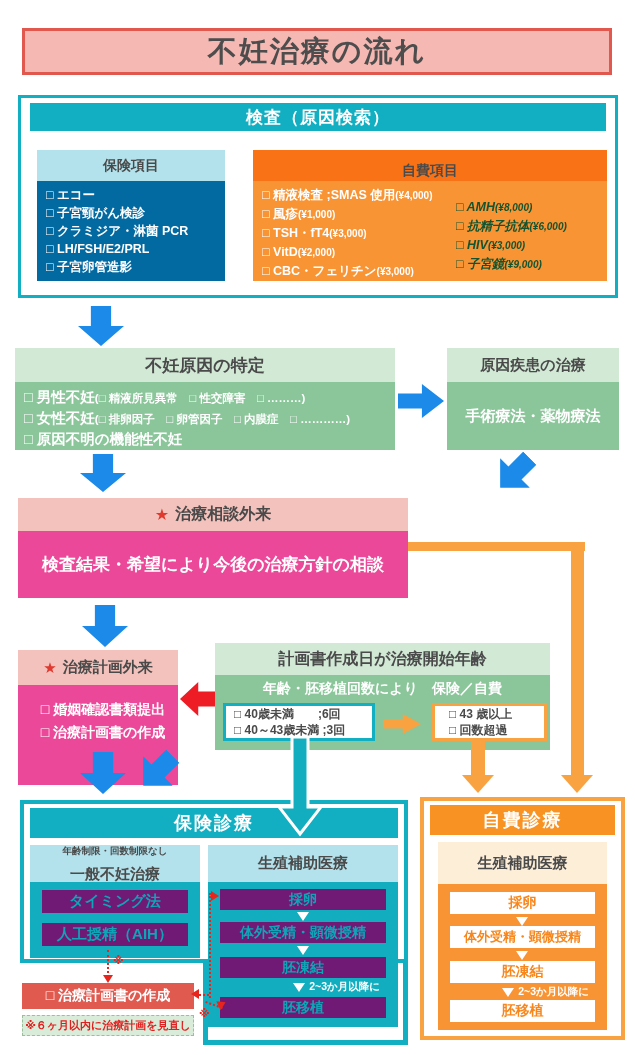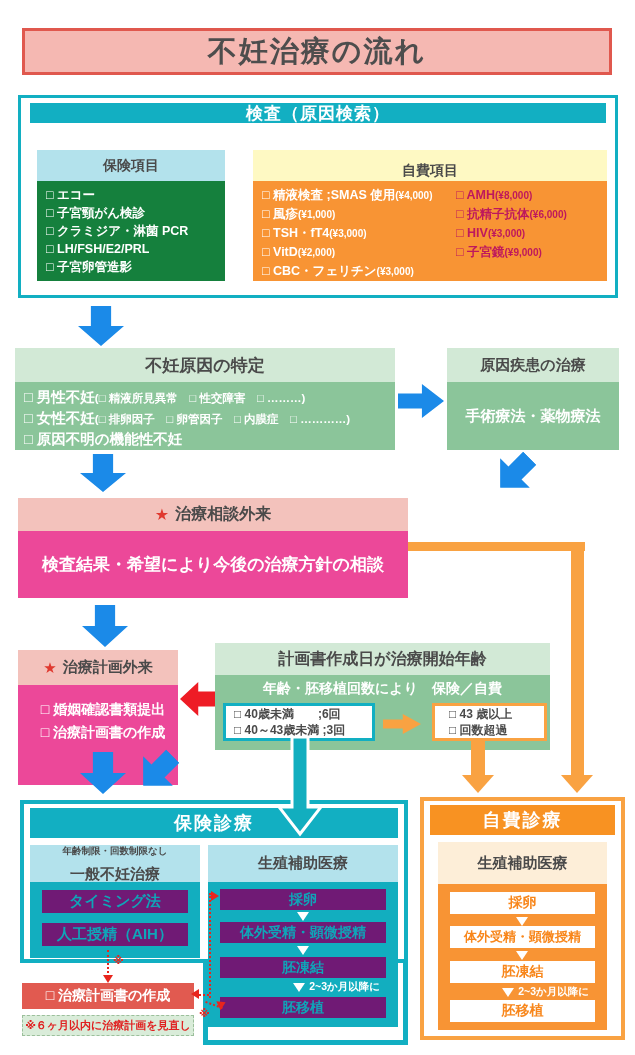--- a/index.html
+++ b/index.html
@@ -6,29 +6,29 @@
   .page{position:relative;width:635px;height:1055px;background:#fff;overflow:hidden;
         font-family:"Liberation Sans","DejaVu Sans",sans-serif;color:#4a4a4a;}
   .abs{position:absolute;box-sizing:border-box;}
   .ctr{display:flex;align-items:center;justify-content:center;text-align:center;}
   .col{display:flex;flex-direction:column;align-items:center;justify-content:space-between;text-align:center;}
 
   
   .title-box{left:22px;top:28px;width:590px;height:47px;background:#f5b8b2;border:3px solid #e0584e;
              font-size:29px;font-weight:bold;color:#4d4d4d;letter-spacing:2px;}
   .exam-outer{left:18px;top:95px;width:600px;height:203px;border:3px solid #12afc2;background:#fff;}
-  .exam-header{left:30px;top:103px;width:576px;height:20px;background:#12afc2;color:#fff;
+  .exam-header{left:30px;top:103px;width:576px;height:28px;background:#12afc2;color:#fff;
                font-size:17px;font-weight:bold;letter-spacing:1px;}
   .ins-header{left:37px;top:150px;width:188px;height:31px;background:#b3e2ec;font-size:14px;font-weight:bold;}
-  .ins-body{left:37px;top:181px;width:188px;height:100px;background:#15803d;color:#fff;
+  .ins-body{left:37px;top:181px;width:188px;height:100px;background:#0369a1;color:#fff;
             font-size:12.5px;font-weight:bold;padding:5px 9px;line-height:18px;}
-  .sp-header{left:253px;top:150px;width:354px;height:41px;background:#fef9c3;font-size:14px;font-weight:bold;}
+  .sp-header{left:253px;top:150px;width:354px;height:41px;background:#f97316;font-size:14px;font-weight:bold;}
   .sp-body{left:253px;top:181px;width:354px;height:100px;background:#f89434;color:#fff;}
   .sp-col-l{left:262px;top:186px;width:192px;font-size:12.5px;font-weight:bold;color:#fff;line-height:18px;}
-  .sp-col-r{left:456px;top:186px;width:148px;font-size:12.5px;font-weight:bold;color:#be185d;line-height:18px;}
+  .sp-col-r{left:456px;top:198px;width:148px;font-size:12.5px;font-weight:bold;color:#14532d;line-height:18px;font-style:italic;}
   .price{font-size:10px;}
 
   
   .bluearr{background:#1b8ae8;}
   .arrow-down{clip-path:polygon(28% 0,72% 0,72% 50%,100% 50%,50% 100%,0 50%,28% 50%);}
   .arrow-right{clip-path:polygon(0 28%,52% 28%,52% 0,100% 50%,52% 100%,52% 72%,0 72%);}
   .arrow-left{clip-path:polygon(100% 28%,48% 28%,48% 0,0 50%,48% 100%,48% 72%,100% 72%);}
   .rot45{transform:rotate(45deg);}
 
   

